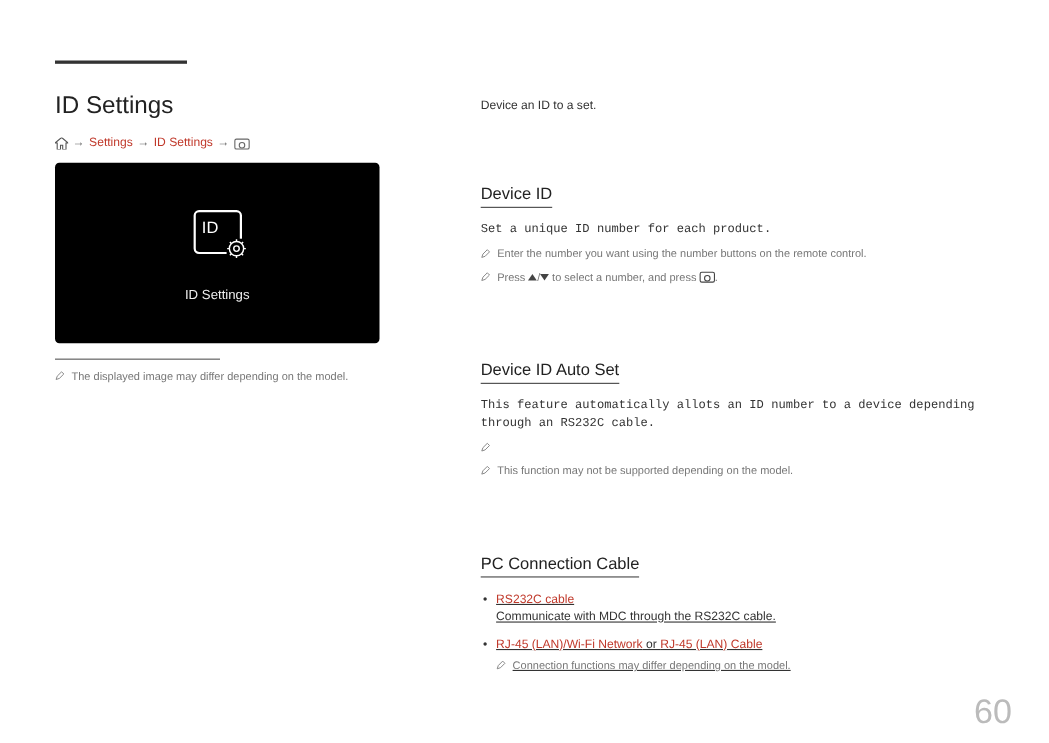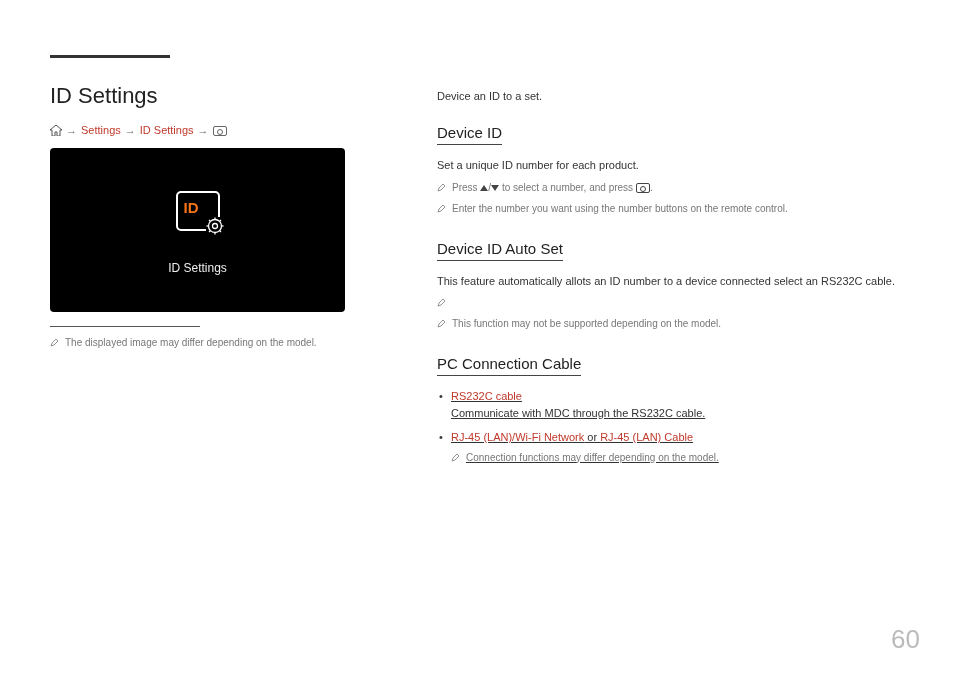--- a/index.html
+++ b/index.html
@@ -82,23 +82,23 @@
     .id-icon-box {
       width: 44px; height: 40px;
       border: 2px solid #fff;
       border-radius: 5px;
       position: relative;
       margin-top: 15px;
     }
     .id-icon-text {
       position: absolute;
       left: 6px; top: 6px;
-      color: #f97316;
+      color: #ffffff;
       font-size: 15px;
-      font-weight: bold;
+      font-weight: normal;
     }
     .id-icon-gear {
       position: absolute;
       right: -6px;
       bottom: -6px;
       width: 18px; height: 18px;
       background: #000;
     }
     .screenshot-label {
       color: #eee;
@@ -132,27 +132,29 @@
       margin-bottom: 22px;
     }
     .h2 {
       font-size: 15px;
       font-weight: normal;
       color: #222;
       display: inline-block;
       border-bottom: 1px solid #444;
       padding-bottom: 3px;
       margin-bottom: 12px;
+      margin-top: 44px;
     }
     .section { margin-bottom: 22px; }
     .para {
       font-size: 11px;
       color: #333;
       line-height: 1.5;
       margin-bottom: 6px;
+      font-family: Liberation Mono, monospace;
     }
     .inline-tri-up {
       display: inline-block;
       width: 0; height: 0;
       border-left: 4px solid transparent;
       border-right: 4px solid transparent;
       border-bottom: 6px solid #444;
       vertical-align: middle;
     }
     .inline-tri-down {
@@ -198,22 +200,22 @@
       color: #333;
     }
     .red { color: #c0392b; }
     .sub-note {
       margin-top: 4px;
       padding-left: 0;
     }
     .page-num {
       position: absolute;
       right: 34px;
-      bottom: 20px;
-      font-size: 26px;
+      bottom: 10px;
+      font-size: 31px;
       color: #bbb;
       font-weight: 300;
     }
   </style>
 </head>
 <body>
 
 <div class="page">
   <div class="left-col">
     <div class="top-rule"></div>
@@ -273,40 +275,40 @@
 
     <div class="section">
       <div><span class="h2">Device ID</span></div>
       <div class="para">Set a unique ID number for each product.</div>
       <div class="note-line">
         <span class="note-icon">
           <svg viewBox="0 0 9 9" width="9" height="9">
               <path d="M1 8 L2 5 L6 1 L8 3 L4 7 Z" fill="none" stroke="#888" stroke-width="0.9"></path>
             </svg>
         </span>
+        <span>Enter the number you want using the number buttons on the remote control.</span>
+      </div>
+      <div class="note-line">
+        <span class="note-icon">
+          <svg viewBox="0 0 9 9" width="9" height="9">
+              <path d="M1 8 L2 5 L6 1 L8 3 L4 7 Z" fill="none" stroke="#888" stroke-width="0.9"></path>
+            </svg>
+        </span>
         <span>
           <span>Press </span>
           <span class="inline-tri-up"></span>/<span class="inline-tri-down"></span>
           <span> to select a number, and press </span>
           <span class="inline-enter"></span><span>.</span>
         </span>
       </div>
-      <div class="note-line">
-        <span class="note-icon">
-          <svg viewBox="0 0 9 9" width="9" height="9">
-              <path d="M1 8 L2 5 L6 1 L8 3 L4 7 Z" fill="none" stroke="#888" stroke-width="0.9"></path>
-            </svg>
-        </span>
-        <span>Enter the number you want using the number buttons on the remote control.</span>
-      </div>
     </div>
 
     <div class="section">
       <div><span class="h2">Device ID Auto Set</span></div>
-      <div class="para">This feature automatically allots an ID number to a device connected select an RS232C cable.</div>
+      <div class="para">This feature automatically allots an ID number to a device depending through an RS232C cable.</div>
       <div class="note-line">
         <span class="note-icon">
           <svg viewBox="0 0 9 9" width="9" height="9">
               <path d="M1 8 L2 5 L6 1 L8 3 L4 7 Z" fill="none" stroke="#888" stroke-width="0.9"></path>
             </svg>
         </span>
       </div>
       <div class="note-line">
         <span class="note-icon">
           <svg viewBox="0 0 9 9" width="9" height="9">

